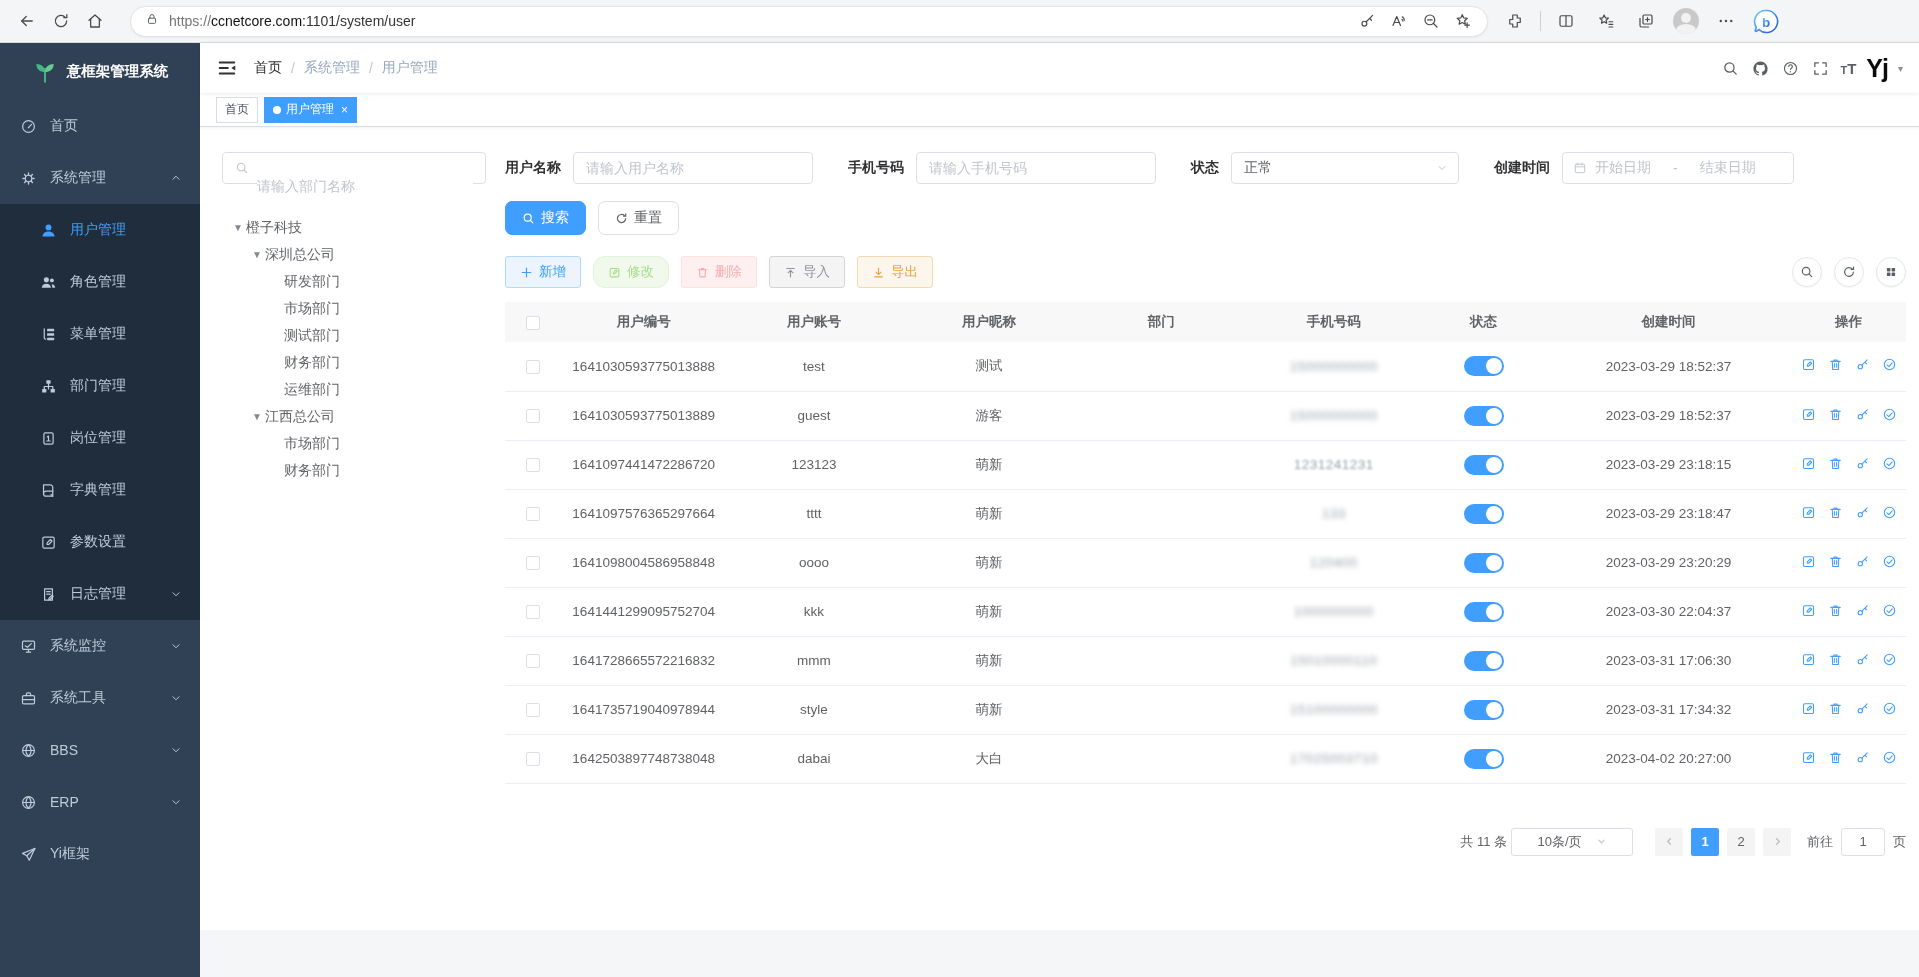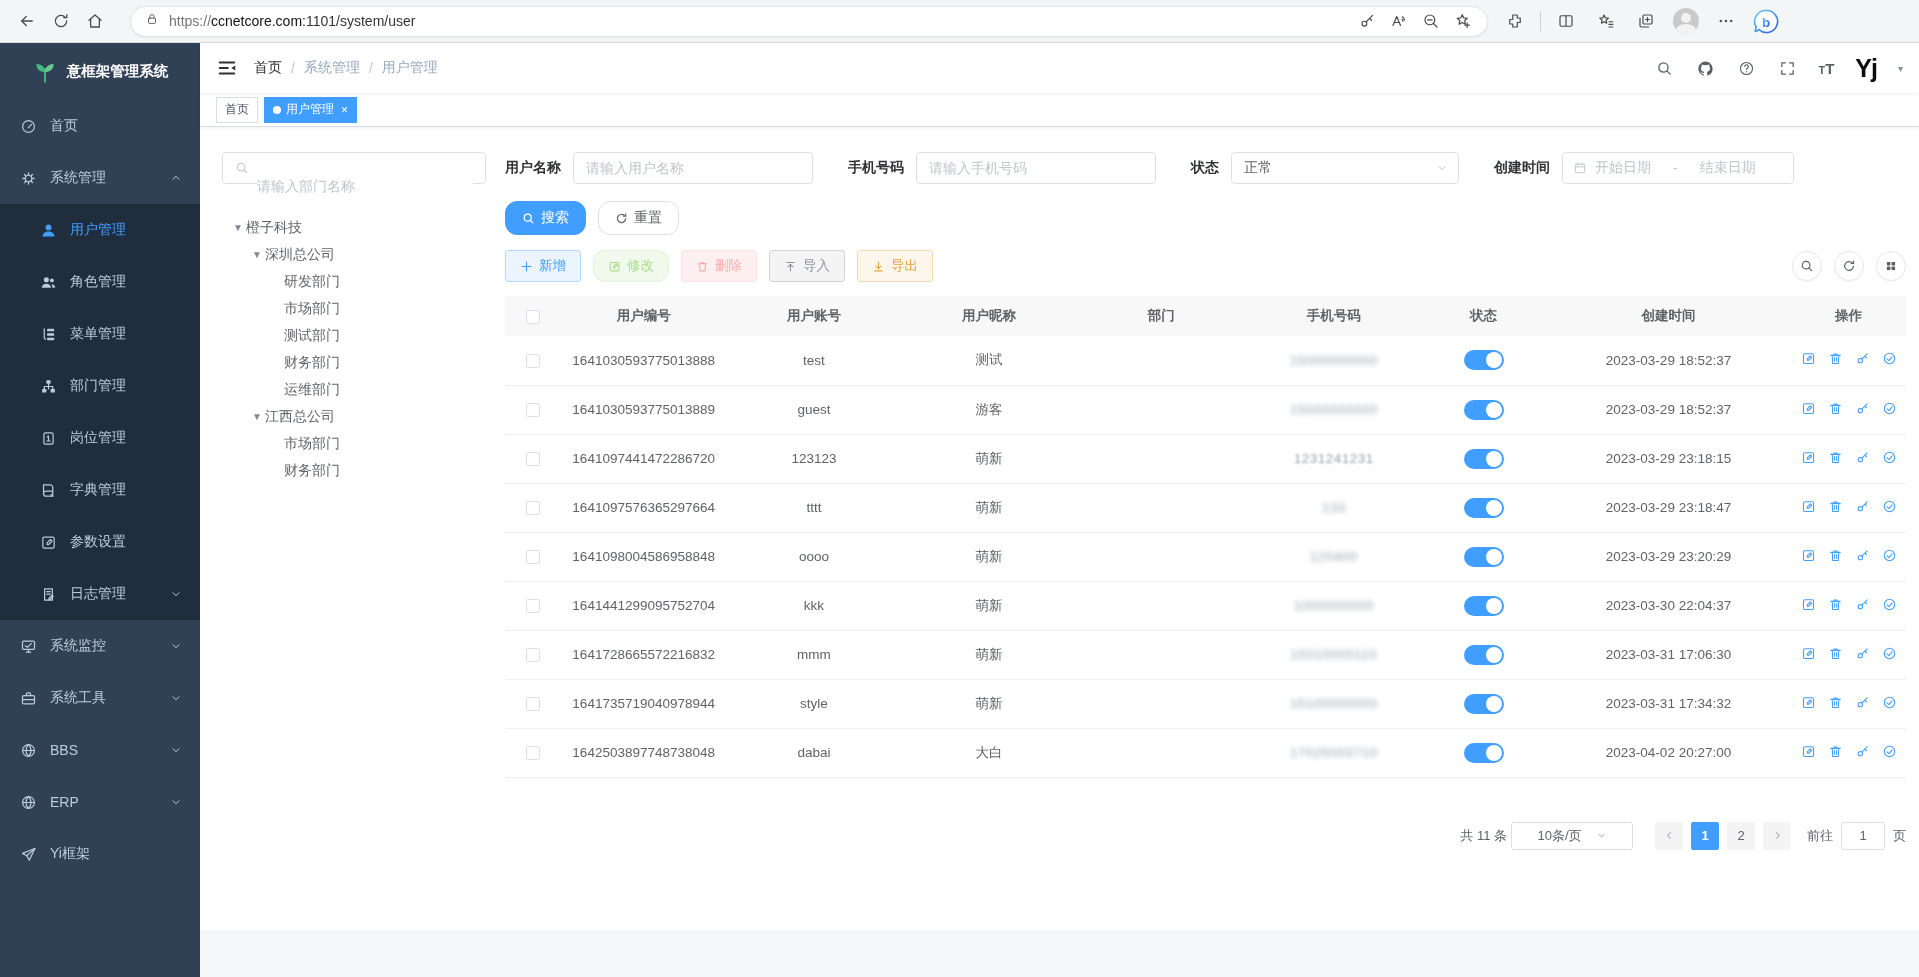--- a/index.html
+++ b/index.html
@@ -37,21 +37,21 @@
   .menu-item .chev svg { width:12px; height:12px; display:block; }
 
   .main { flex:1; display:flex; flex-direction:column; background:#fff; }
   .navbar { height:50px; display:flex; align-items:center; padding:0 16px; box-shadow:0 1px 4px rgba(0,21,41,.08); position:relative; z-index:2; }
   .hamburger { width:22px; height:22px; color:#303133; cursor:pointer; }
   .hamburger svg { width:22px; height:22px; }
   .breadcrumb { margin-left:16px; font-size:14px; display:flex; gap:9px; align-items:center; }
   .bc-item { color:#97a8be; }
   .bc-item.first { color:#303133; cursor:pointer; }
   .bc-sep { color:#c0c4cc; }
-  .nav-icons { margin-left:auto; display:flex; align-items:center; gap:21px; color:#5a5e66; }
+  .nav-icons { margin-left:auto; display:flex; align-items:center; gap:10px; color:#5a5e66; }
   .nav-icons .b-ic { width:20px; height:20px; color:#5a5e66; }
   .nav-icons .b-ic svg { width:17px; height:17px; }
   .tt { font-size:15px; font-weight:600; color:#5a5e66; cursor:pointer; }
   .tt i { font-style:normal; font-size:11px; }
   .yj { font-size:25px; font-weight:900; color:#0b0b0b; letter-spacing:-1px; cursor:pointer; line-height:1; }
   .caret-dn { color:#8a8f97; font-size:10px; cursor:pointer; }
 
   .tags-view { height:34px; border-bottom:1px solid #d8dce5; box-shadow:0 1px 3px rgba(0,0,0,.06); display:flex; align-items:center; gap:6px; padding-left:16px; position:relative; z-index:1; }
   .tag { height:26px; border:1px solid #d8dce5; background:#fff; color:#495060; font-size:12px; padding:0 8px; display:inline-flex; align-items:center; gap:5px; cursor:pointer; }
   .tag.active { background:#409eff; border-color:#409eff; color:#fff; }
@@ -73,25 +73,25 @@
   .f-label { font-size:14px; font-weight:700; color:#303133; margin-right:12px; white-space:nowrap; }
   .f-input { height:32px; border:1px solid #dcdfe6; border-radius:4px; width:240px; padding:0 12px; font-size:14px; font-family:inherit; color:#606266; outline:none; }
   .f-input::placeholder { color:#c0c4cc; }
   .f-sel { height:32px; border:1px solid #dcdfe6; border-radius:4px; width:228px; padding:0 10px 0 12px; font-size:14px; color:#606266; display:flex; align-items:center; cursor:pointer; }
   .f-sel .chev { margin-left:auto; color:#c0c4cc; }
   .f-sel .chev svg { width:12px; height:12px; display:block; }
   .f-date { height:32px; border:1px solid #dcdfe6; border-radius:4px; width:232px; padding:0 10px; font-size:14px; color:#c0c4cc; display:flex; align-items:center; gap:8px; cursor:pointer; }
   .f-date svg { width:14px; height:14px; color:#c0c4cc; }
   .gap35 { width:35px; flex-shrink:0; }
 
-  .btn { display:inline-flex; align-items:center; gap:6px; border-radius:12px; font-size:14px; cursor:pointer; border:1px solid #dcdfe6; background:#fff; color:#606266; padding:0 16px; height:34px; font-family:inherit; }
+  .btn { display:inline-flex; align-items:center; gap:6px; border-radius:7px; font-size:14px; cursor:pointer; border:1px solid #dcdfe6; background:#fff; color:#606266; padding:0 16px; height:34px; font-family:inherit; }
   .btn svg { width:13px; height:13px; }
   .btn.primary { background:#409eff; border-color:#409eff; color:#fff; }
   .search-row { margin-top:17px; display:flex; gap:12px; }
-  .action-row { margin-top:15px; display:flex; gap:12px; align-items:center; }
+  .action-row { margin-top:21px; display:flex; gap:12px; align-items:center; }
   .btn.mini { height:32px; padding:0 14px; font-size:13.5px; border-radius:3px; }
   .btn.plain-primary { background:#ecf5ff; border-color:#b3d8ff; color:#409eff; }
   .btn.plain-success { background:#f0f9eb; border-color:#e1f3d8; color:#a8dd8c;border-radius:12px; }
   .btn.plain-danger  { background:#fef0f0; border-color:#fde2e2; color:#f8abab; }
   .btn.plain-info    { background:#f4f4f5; border-color:#d3d4d6; color:#909399;justify-content:center; }
   .btn.plain-warning { background:#fdf6ec; border-color:#f5dab1; color:#e6a23c; }
   .tool-circles { margin-left:auto; display:flex; gap:12px; }
   .circ { width:30px; height:30px; border-radius:50%; border:1px solid #e4e7ed; background:#fff; color:#5a5e66; display:flex; align-items:center; justify-content:center; cursor:pointer; box-shadow:0 1px 2px rgba(0,0,0,.04); }
   .circ svg { width:14px; height:14px; }
 

